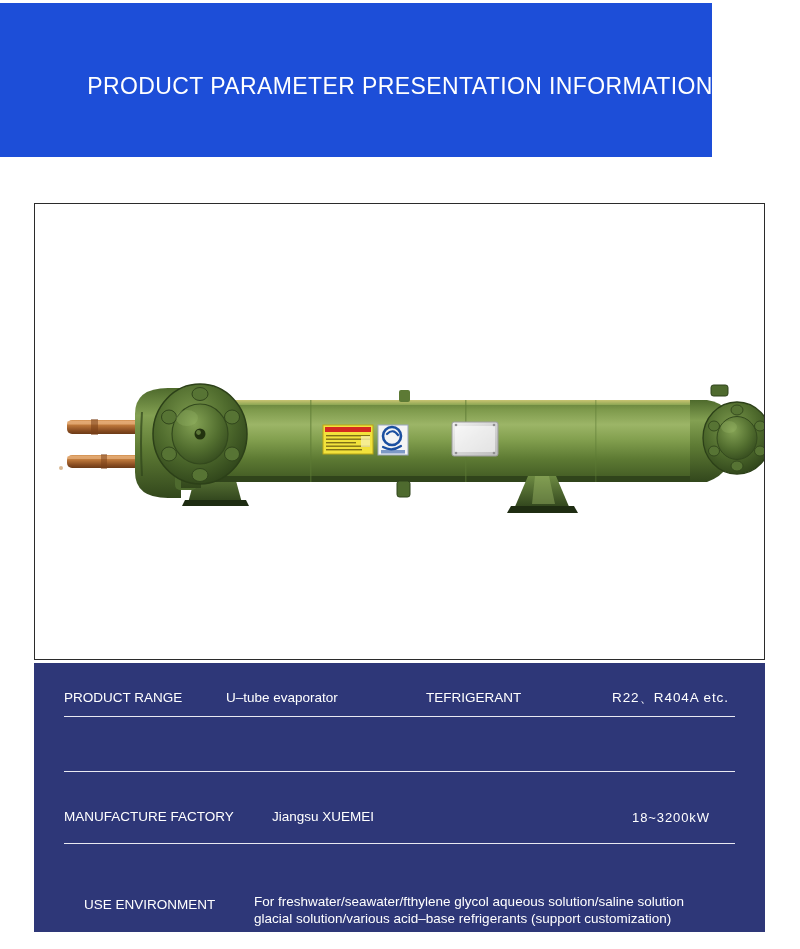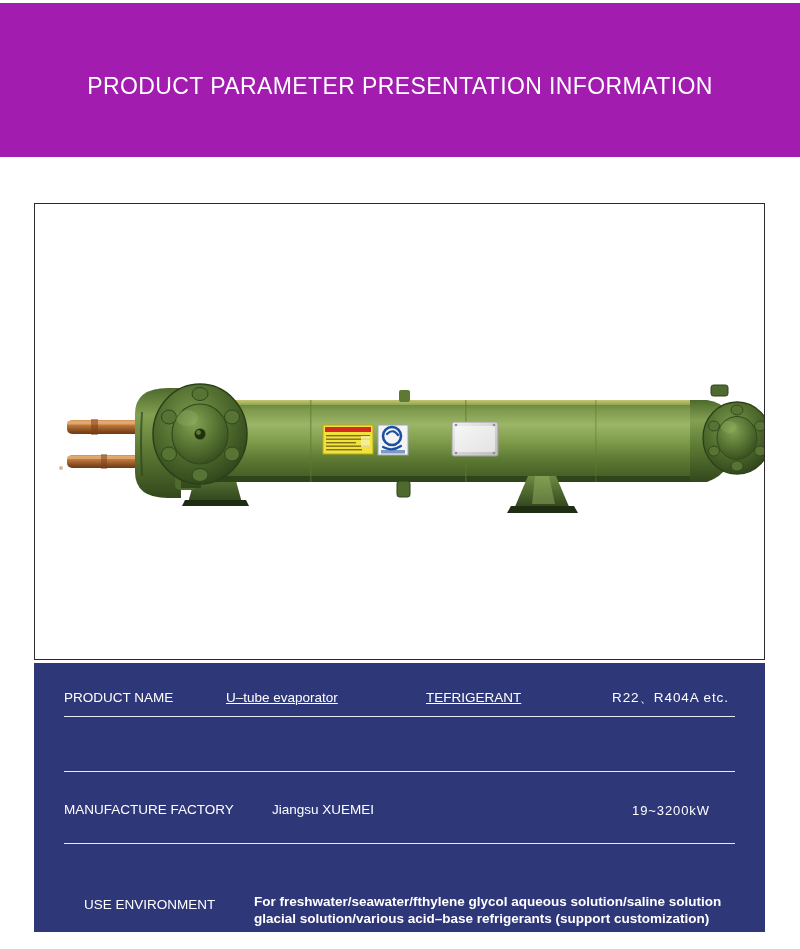--- a/index.html
+++ b/index.html
@@ -13,23 +13,23 @@
     position: relative;
     font-family: "Liberation Sans", sans-serif;
     overflow: hidden;
   }
 
   
   .header-band {
     position: absolute;
     left: 0;
     top: 3px;
-    width: 800px;
+    width: 712px;
     height: 154px;
-    background: #a21caf;
+    background: #1d4ed8;
   }
   .header-title {
     position: absolute;
     left: 0;
     top: 70px;
     width: 800px;
     text-align: center;
     color: #ffffff;
     font-size: 23px;
     font-weight: 400;
@@ -279,37 +279,37 @@
       <circle cx="459" cy="221" r="1.3" fill="#8f8f8f"></circle>
       <circle cx="421" cy="249" r="1.3" fill="#8f8f8f"></circle>
       <circle cx="459" cy="249" r="1.3" fill="#8f8f8f"></circle>
     </g>
   </svg>
 </div>
 
 <div class="spec-panel">
 
   <div class="spec-row" style="top:0;height:53px;">
-    <div class="cell" style="left:30px; top:26px;">PRODUCT NAME</div>
-    <div class="cell" style="left:192px; top:26px;text-decoration:underline;">U–tube evaporator</div>
-    <div class="cell" style="left:392px; top:26px;text-decoration:underline;">TEFRIGERANT</div>
+    <div class="cell" style="left:30px; top:26px;">PRODUCT RANGE</div>
+    <div class="cell" style="left:192px; top:26px;">U–tube evaporator</div>
+    <div class="cell" style="left:392px; top:26px;">TEFRIGERANT</div>
     <div class="cell mono-ish" style="left:578px; top:26px;text-align:right;">R22、R404A etc.</div>
   </div>
   <div class="spec-sep" style="top:53px;"></div>
 
-  <div class="spec-row" style="top:57px;height:55px;padding-left:36px;">
+  <div class="spec-row" style="top:64px;height:55px;padding-left:36px;">
     <div class="cell" style="left:30px; top:81px;">MANUFACTURE FACTORY</div>
     <div class="cell" style="left:238px; top:81px;">Jiangsu XUEMEI</div>
-    <div class="cell mono-ish" style="left:598px; top:82px; font-size:13px;">19~3200kW</div>
+    <div class="cell mono-ish" style="left:598px; top:82px; font-size:13px;">18~3200kW</div>
   </div>
   <div class="spec-sep" style="top:108px;"></div>
 
   <div class="spec-row" style="top:108px;height:72px;">
     <div class="cell" style="left:30px; top:125px;margin-left:20px;">USE ENVIRONMENT</div>
-    <div class="cell" style="left:220px; top:122px; width:500px;font-weight:bold;">For freshwater/seawater/fthylene glycol aqueous solution/saline solution
+    <div class="cell" style="left:220px; top:122px; width:500px;">For freshwater/seawater/fthylene glycol aqueous solution/saline solution
 glacial solution/various acid–base refrigerants (support customization)</div>
   </div>
   <div class="spec-sep" style="top:180px;"></div>
 
   <div class="spec-row" style="top:180px;height:89px;">
     
     
   </div>
 
 </div>

